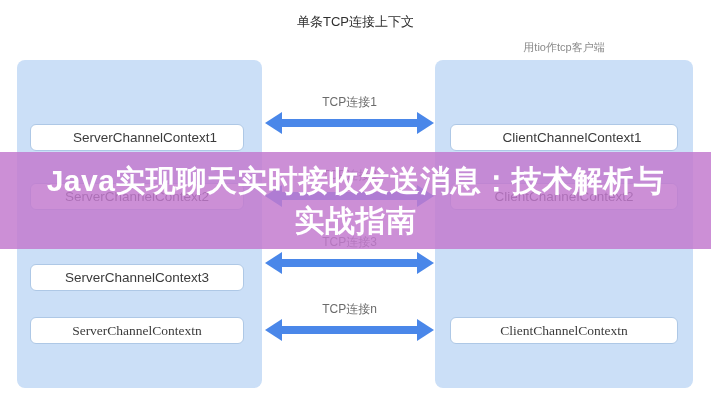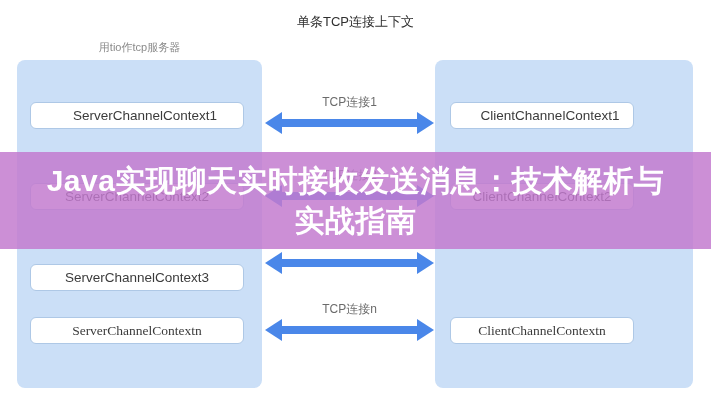--- a/index.html
+++ b/index.html
@@ -40,22 +40,22 @@
   .panel.server{left:17px;width:245px;}
   .panel.client{left:435px;width:258px;}
   .ctx-box{
     position:absolute;height:27px;
     background:#ffffff;border:1px solid var(--box_border);border-radius:6px;
     display:flex;align-items:center;justify-content:center;
     font-size:13.5px;color:var(--box_text);
     box-sizing:border-box;
   }
   .panel.server .ctx-box{left:13px;width:214px;}
-  .panel.client .ctx-box{left:15px;width:184px;}
-  .row-a .ctx-box, .ctx-box.row-a{top:42px;padding-left:16px;}
+  .panel.client .ctx-box{left:15px;width:228px;}
+  .row-a .ctx-box, .ctx-box.row-a{top:64px;padding-left:16px;}
   .row-b .ctx-box, .ctx-box.row-b{top:123px;}
   .row-c .ctx-box, .ctx-box.row-c{top:204px;}
   .row-d .ctx-box, .ctx-box.row-d{top:257px;font-family:Liberation Serif, serif;}
   .conn-label{
     position:absolute;left:265px;width:169px;
     text-align:center;font-size:12px;color:var(--label);
   }
   .conn-arrow{
     position:absolute;left:265px;width:169px;height:24px;
     color:var(--arrow);
@@ -79,21 +79,21 @@
     letter-spacing:0.5px;
   }
 </style>
 </head>
 <body>
 
 <div class="stage">
 
   <div class="diagram-title">单条TCP连接上下文</div>
 
-  <div class="col-header left">用tio作tcp服务器</div>
+  <div class="col-header right">用tio作tcp客户端</div>
 
   <div class="panel server">
     <div class="ctx-box row-a">ServerChannelContext1</div>
     <div class="ctx-box row-b">ServerChannelContext2</div>
     <div class="ctx-box row-c">ServerChannelContext3</div>
     <div class="ctx-box row-d">ServerChannelContextn</div>
   </div>
 
   <div class="panel client">
     <div class="ctx-box row-a">ClientChannelContext1</div>
@@ -112,20 +112,21 @@
 
   <div class="conn-label l2">TCP连接2</div>
   <div class="conn-arrow a2">
     <svg width="169" height="24" viewBox="0 0 169 24">
       <rect class="shape" x="16" y="8" width="137" height="8"></rect>
       <polygon class="shape" points="0,12 17,1 17,23"></polygon>
       <polygon class="shape" points="169,12 152,1 152,23"></polygon>
     </svg>
   </div>
 
+  <div class="conn-label l3">TCP连接3</div>
   <div class="conn-arrow a3">
     <svg width="169" height="24" viewBox="0 0 169 24">
       <rect class="shape" x="16" y="8" width="137" height="8"></rect>
       <polygon class="shape" points="0,12 17,1 17,23"></polygon>
       <polygon class="shape" points="169,12 152,1 152,23"></polygon>
     </svg>
   </div>
 
   <div class="conn-label l4">TCP连接n</div>
   <div class="conn-arrow a4">

